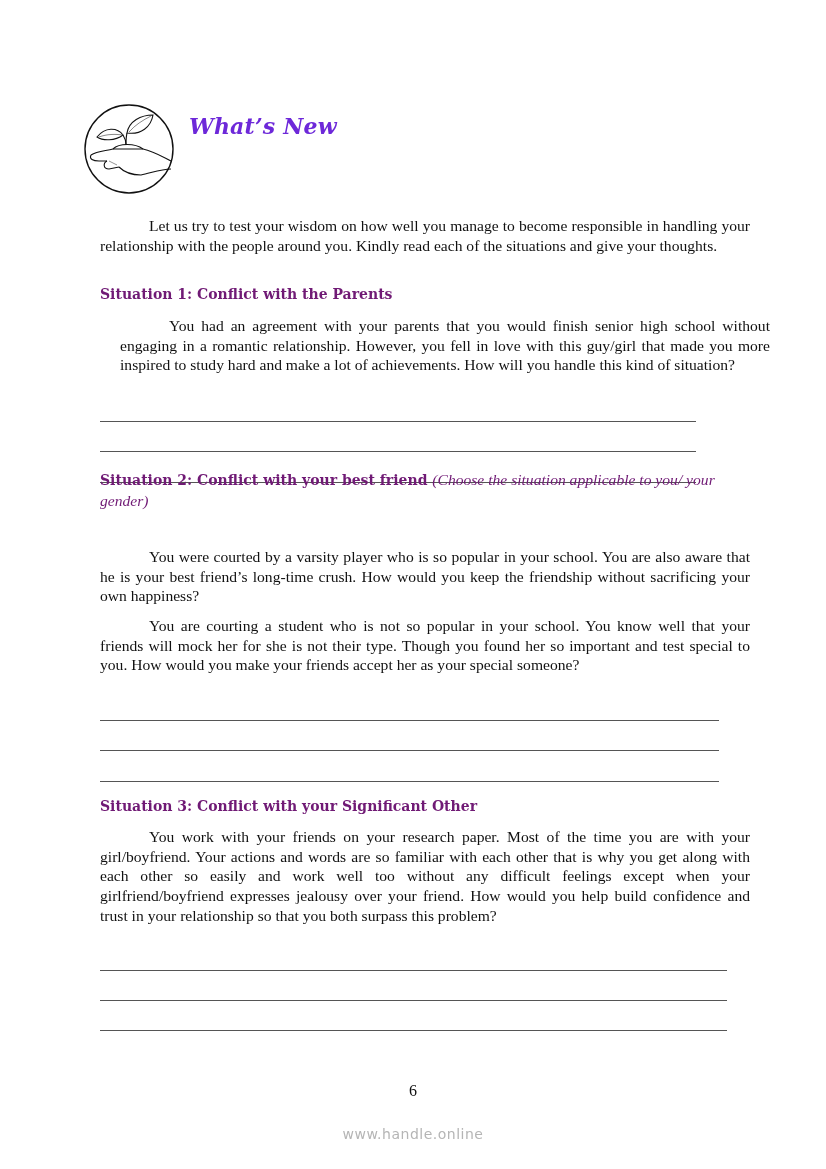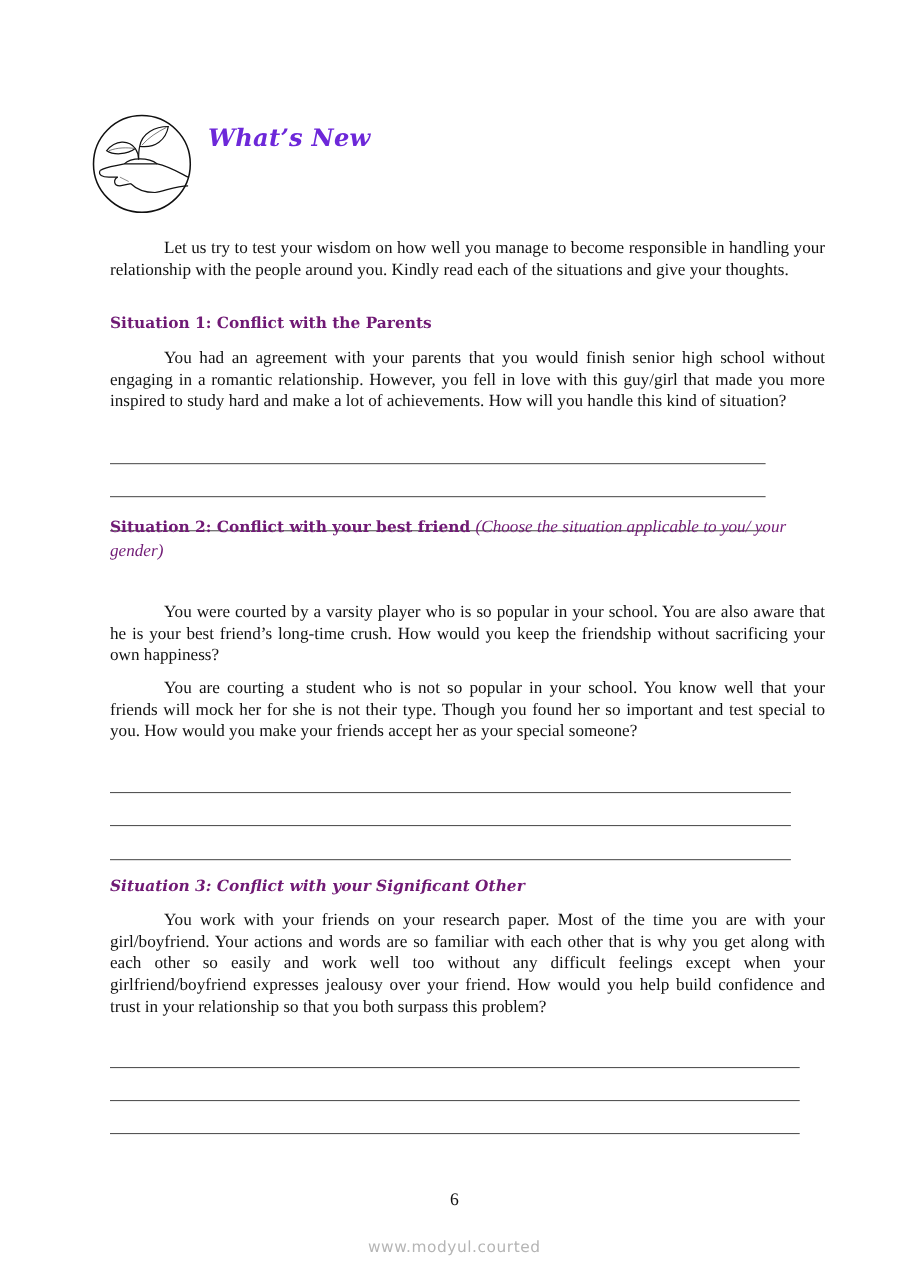--- a/index.html
+++ b/index.html
@@ -38,32 +38,32 @@
     <path d="M24 58 C 20 60, 20 66, 26 66 L 36 64" fill="none" stroke="#111" stroke-width="1.1"></path>
     <path d="M36 64 C 42 70, 50 72, 58 72 C 68 70, 78 66, 88 66" fill="none" stroke="#111" stroke-width="1.1"></path>
     <path d="M26 58 L 34 62" fill="none" stroke="#666" stroke-width="0.7"></path>
   </svg>
 </div>
 <div class="abs title">What’s New</div>
 
 <div class="abs para" style="top:216px;"><span class="indent"></span><span>Let us try to test your wisdom on how well you manage to become responsible in handling your relationship with the people around you. Kindly read each of the situations and give your thoughts.</span></div>
 
 <div class="abs heading" style="top:285px;">Situation 1: Conflict with the Parents</div>
-<div class="abs para" style="top:316px;"><span class="indent"></span><span>You had an agreement with your parents that you would finish senior high school without engaging in a romantic relationship. However, you fell in love with this guy/girl that made you more inspired to study hard and make a lot of achievements. How will you handle this kind of situation?</span></div>
+<div class="abs para" style="top:316px;margin-left:20px;"><span class="indent"></span><span>You had an agreement with your parents that you would finish senior high school without engaging in a romantic relationship. However, you fell in love with this guy/girl that made you more inspired to study hard and make a lot of achievements. How will you handle this kind of situation?</span></div>
 <div class="abs line" style="top:421px; width:596px;"></div>
 <div class="abs line" style="top:451px; width:596px;"></div>
 <div class="abs line" style="top:482px; width:596px;"></div>
 
 <div class="abs heading" style="top:470px;"><span>Situation 2: Conflict with your best friend</span> <span class="note">(Choose the situation applicable to you/ your gender)</span></div>
 <div class="abs para" style="top:547px;"><span class="indent"></span><span>You were courted by a varsity player who is so popular in your school. You are also aware that he is your best friend’s long-time crush. How would you keep the friendship without sacrificing your own happiness?</span></div>
 <div class="abs para" style="top:616px;"><span class="indent"></span><span>You are courting a student who is not so popular in your school. You know well that your friends will mock her for she is not their type. Though you found her so important and test special to you. How would you make your friends accept her as your special someone?</span></div>
 <div class="abs line" style="top:720px; width:619px;"></div>
 <div class="abs line" style="top:750px; width:619px;"></div>
 <div class="abs line" style="top:781px; width:619px;"></div>
 
-<div class="abs heading" style="top:797px;font-style:italic;">Situation 3: Conflict with your Significant Other</div>
+<div class="abs heading" style="top:797px;">Situation 3: Conflict with your Significant Other</div>
 <div class="abs para" style="top:827px;"><span class="indent"></span><span>You work with your friends on your research paper. Most of the time you are with your girl/boyfriend. Your actions and words are so familiar with each other that is why you get along with each other so easily and work well too without any difficult feelings except when your girlfriend/boyfriend expresses jealousy over your friend. How would you help build confidence and trust in your relationship so that you both surpass this problem?</span></div>
 <div class="abs line" style="top:970px; width:627px;"></div>
 <div class="abs line" style="top:1000px; width:627px;"></div>
 <div class="abs line" style="top:1030px; width:627px;"></div>
 
 <div class="abs pagenum">6</div>
-<div class="abs watermark">www.modyul.courted</div>
+<div class="abs watermark">www.handle.online</div>
 
 </body></html>

